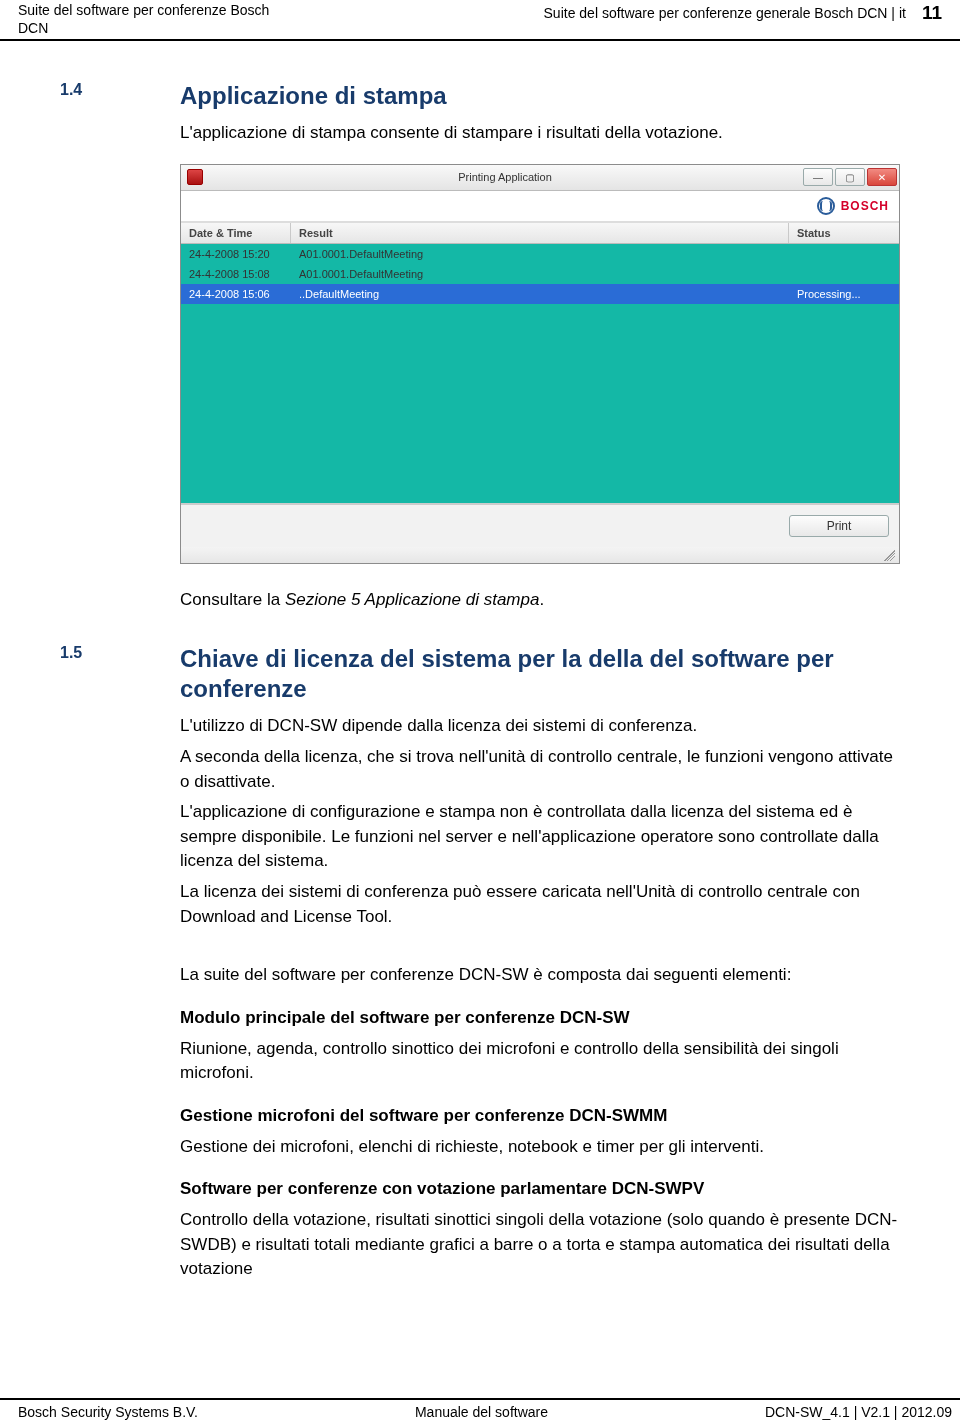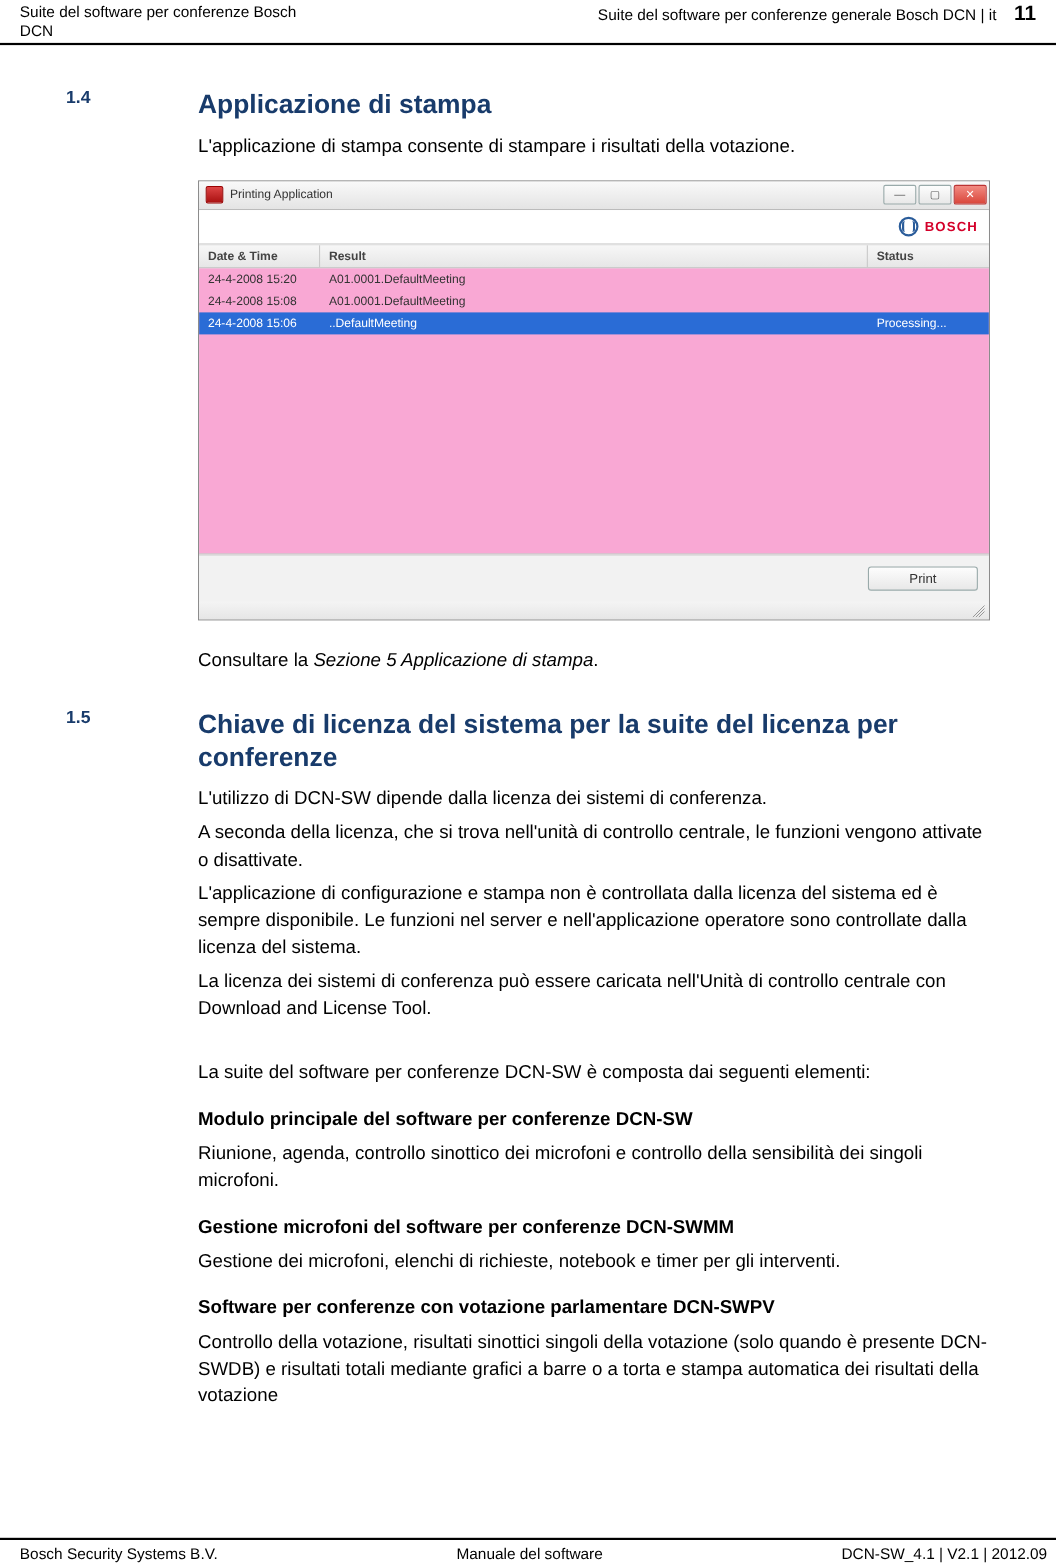--- a/index.html
+++ b/index.html
@@ -18,39 +18,39 @@
   .sec-num { width: 80px; font-size: 16px; font-weight: bold; color: #183b6b; flex-shrink: 0; }
   .sec-title { font-size: 24px; font-weight: bold; color: #183b6b; line-height: 1.25; }
   .body-col { margin-left: 120px; font-size: 17px; line-height: 1.45; }
   .body-col p { margin: 2px 0 6px 0; }
   .body-col .ital { font-style: italic; }
   .body-col .heading { font-weight: bold; margin-top: 18px; }
 
   
   .screenshot-wrap { margin: 18px 0 24px 120px; width: 720px; }
   .win { border: 1px solid #8c8c8c; background: #f4f4f4; font-family: Tahoma, Arial, sans-serif; font-size: 11px; color: #333; position: relative; }
-  .titlebar { height: 26px; background: linear-gradient(#f9f9f9,#e4e4e4); display: flex; align-items: center; padding: 0 2px 0 6px; border-bottom: 1px solid #bbb; }
+  .titlebar { height: 26px; background: linear-gradient(#f9f9f9,#e4e4e4); display: flex; align-items: center; padding: 0 2px 0 6px; border-bottom: 1px solid #bbb; text-align: center; }
   .titlebar .app-icon { width: 16px; height: 16px; background: linear-gradient(#d44,#a11); border-radius: 2px; margin-right: 6px; display: inline-block; border: 1px solid #900; position: relative; }
   .titlebar .title-text { flex: 1; color: #333; }
   .titlebar .win-btns { display: flex; gap: 0; }
   .titlebar .win-btn { width: 30px; height: 18px; border: 1px solid #9aa; border-radius: 2px; background: linear-gradient(#fdfdfd,#e8e8e8); margin-left: 2px; display: flex; align-items: center; justify-content: center; font-size: 10px; color: #555; }
   .titlebar .win-btn.close { background: linear-gradient(#f28b82,#d9463b); color:#fff; border-color:#b33; }
 
   .brandrow { display: flex; justify-content: flex-end; align-items: center; padding: 6px 10px; background: #fff; border-bottom: 1px solid #ddd; }
   .brandrow .bosch-icon { width:18px; height:18px; border:2px solid #2a5c9a; border-radius:50%; display:inline-flex; align-items:center; justify-content:center; margin-right:6px; }
   .brandrow .bosch-icon::after { content:""; width:8px; height:10px; border:2px solid #2a5c9a; border-top:none; border-bottom:none; border-radius:3px; }
   .brandrow .bosch-text { font-weight: bold; font-size: 12px; color: #d4002a; letter-spacing: 1px; }
 
   .grid-head { display: flex; background: linear-gradient(#f7f7f7,#e6e6e6); border-bottom: 1px solid #bbb; border-top: 1px solid #ddd; }
   .gh-cell { padding: 4px 8px; border-right: 1px solid #c9c9c9; font-weight: bold; color: #444; }
   .gh-date  { width: 110px; }
   .gh-result{ flex: 1; }
   .gh-status{ width: 110px; border-right: none; }
 
-  .grid-body { background: #f9a8d4; height: 260px; overflow: hidden; border-bottom:1px solid #ccc; }
+  .grid-body { background: #14b8a6; height: 260px; overflow: hidden; border-bottom:1px solid #ccc; }
   .g-row { display:flex; padding: 2px 0; }
   .g-row.sel { background: #2a6cd6; color:#fff; }
   .gc { padding: 2px 8px; }
   .gc.date { width:110px; }
   .gc.result { flex:1; }
   .gc.status { width:110px; }
 
   .bottombar { display:flex; justify-content:flex-end; padding:10px; background:#f2f2f2; border-top:1px solid #ccc; }
   .bottombar .print-btn { width:100px; height:22px; background:linear-gradient(#fdfdfd,#e8e8e8); border:1px solid #9aa; border-radius:3px; display:flex; align-items:center; justify-content:center; font-size:12px; color:#333; }
   .statusstrip { height:16px; background:linear-gradient(#f4f4f4,#e6e6e6); display:flex; justify-content:flex-end; padding-right:4px; }
@@ -141,21 +141,21 @@
     <div class="body-col">
       <p class="linkish">
         <span>Consultare la </span><span class="ital">Sezione 5 Applicazione di stampa</span><span>.</span>
       </p>
     </div>
 
     <div class="sp-lg"></div>
 
     <div class="sec-row">
       <div class="sec-num">1.5</div>
-      <div class="sec-title">Chiave di licenza del sistema per la suite del licenza per conferenze</div>
+      <div class="sec-title">Chiave di licenza del sistema per la della del software per conferenze</div>
     </div>
     <div class="body-col">
       <p>L'utilizzo di DCN-SW dipende dalla licenza dei sistemi di conferenza.</p>
       <p>A seconda della licenza, che si trova nell'unità di controllo centrale, le funzioni vengono attivate o disattivate.</p>
       <p>L'applicazione di configurazione e stampa non è controllata dalla licenza del sistema ed è sempre disponibile. Le funzioni nel server e nell'applicazione operatore sono controllate dalla licenza del sistema.</p>
       <p>La licenza dei sistemi di conferenza può essere caricata nell'Unità di controllo centrale con Download and License Tool.</p>
 
       <div class="sp-lg"></div>
       <p>La suite del software per conferenze DCN-SW è composta dai seguenti elementi:</p>
 

